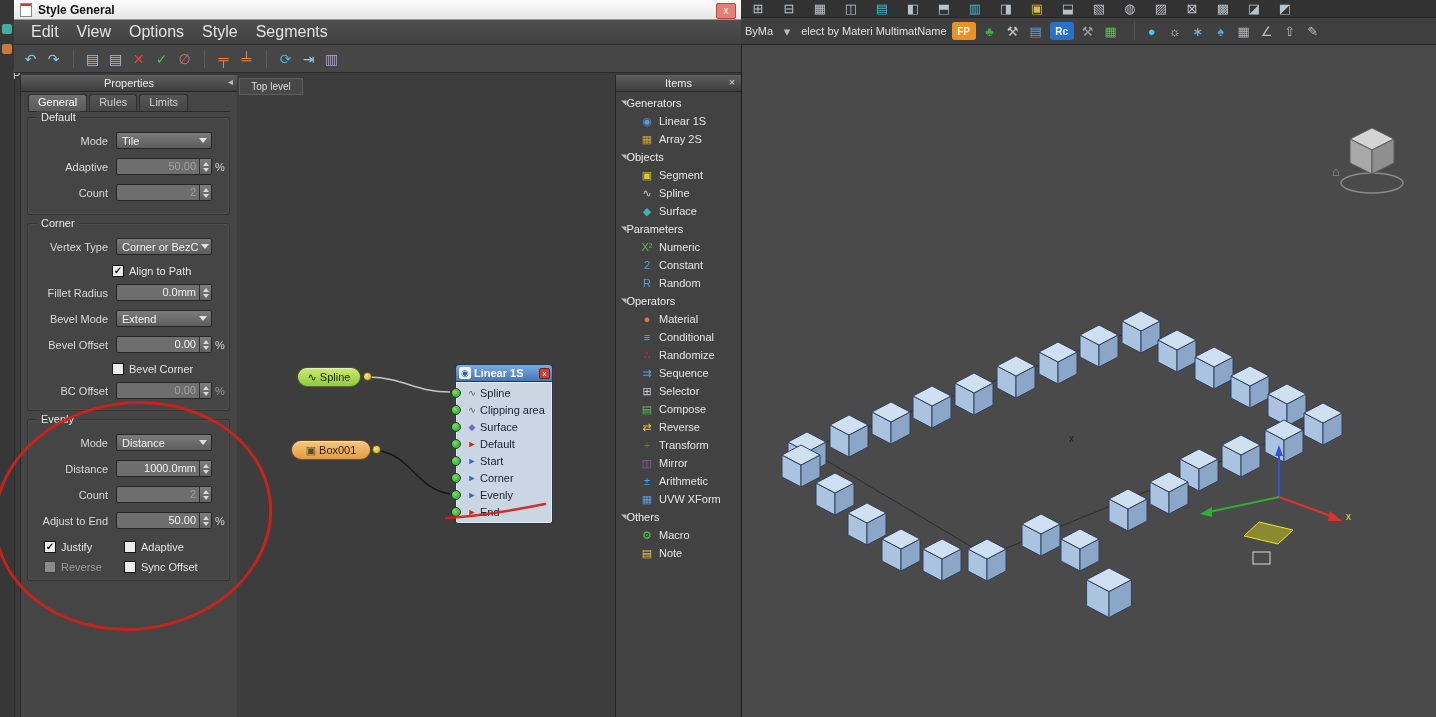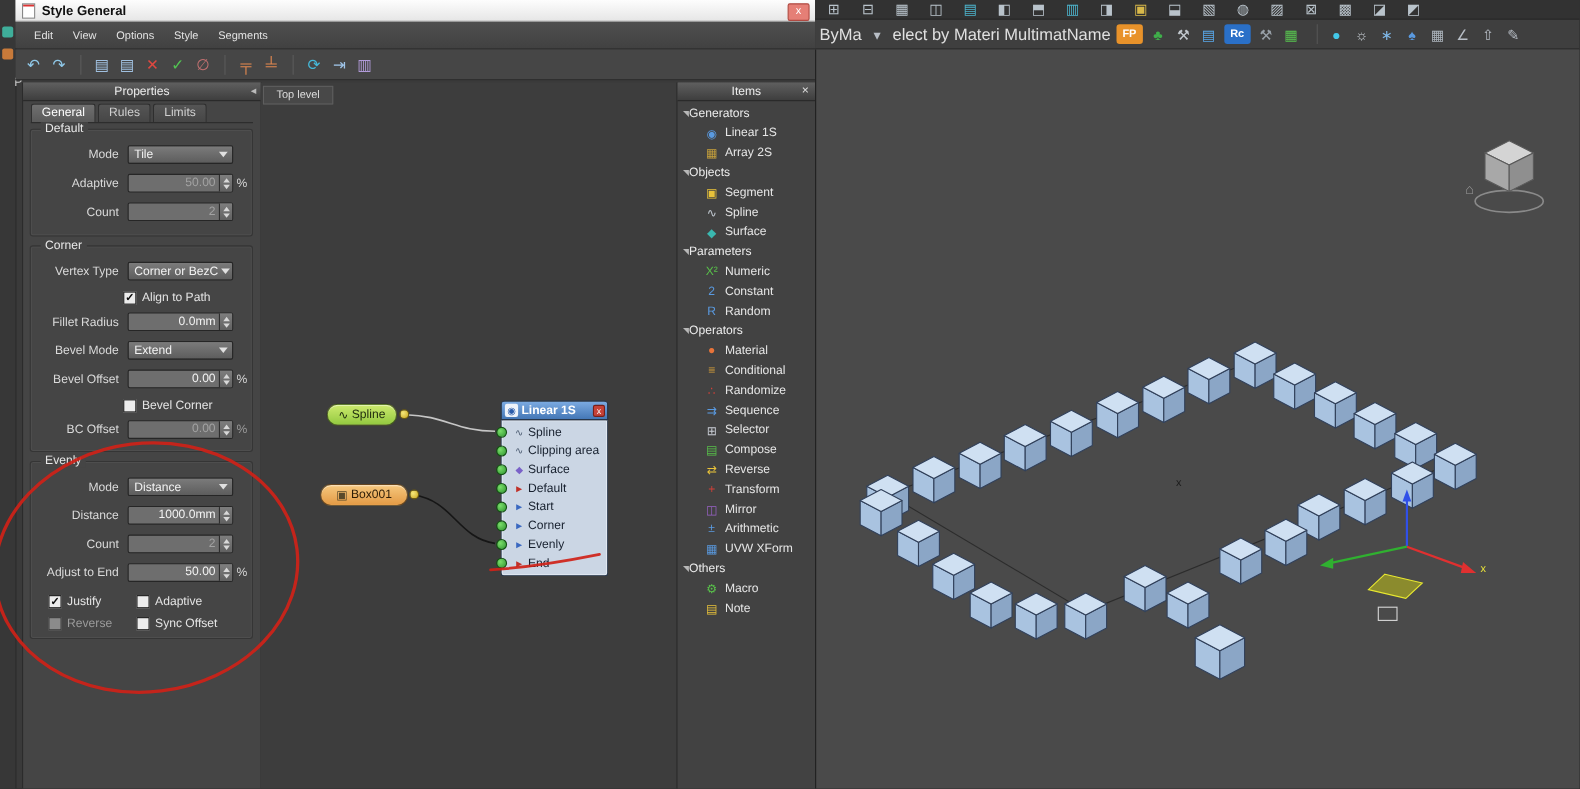--- a/index.html
+++ b/index.html
@@ -15,21 +15,21 @@
   
   #titlebar{left:14px;top:0;width:727px;height:20px;background:linear-gradient(#fdfdfd,#e6e6e6);
             border-bottom:1px solid #9a9a9a;display:flex;align-items:center;padding:0 6px;box-sizing:border-box}
   .doc-ic{width:10px;height:12px;background:#fff;border:1px solid #888;box-shadow:inset 0 2px 0 #d33}
   #title-text{color:#101010;font-size:12px;font-weight:bold;margin-left:6px}
   #title-close{position:absolute;right:5px;top:3px;width:18px;height:14px;background:#e57f76;border:1px solid #b04a42;
                color:#fff;font-size:10px;line-height:13px;text-align:center;border-radius:2px;cursor:default}
 
   #menubar{left:14px;top:20px;width:727px;height:25px;background:linear-gradient(#4f4f4f,#414141);
            border-bottom:1px solid #2d2d2d;display:flex;align-items:center;padding:0 8px;box-sizing:border-box}
-  .menu-item{padding:3px 9px;font-size:10px;color:#e3e3e3}
+  .menu-item{padding:3px 9px;font-size:16px;color:#e3e3e3}
 
   #setoolbar{left:14px;top:45px;width:727px;height:28px;background:#464646;border-bottom:1px solid #2b2b2b;
              display:flex;align-items:center;padding:0 6px;gap:2px;box-sizing:border-box}
   .tool-btn{width:21px;height:21px;display:flex;align-items:center;justify-content:center;font-size:14px;border-radius:2px}
   .tool-sep{width:7px;height:18px;border-right:1px solid #5a5a5a;margin-right:6px}
 
   
   #props{left:20px;top:75px;width:216px;height:642px;background:#454545;border-left:1px solid #2b2b2b;border-right:1px solid #262626}
   .phead{height:16px;background:linear-gradient(#5f5f5f,#3e3e3e);border-bottom:1px solid #282828;
          display:flex;align-items:center;justify-content:center;font-size:11px;color:#ececec;position:relative}
@@ -106,21 +106,21 @@
   .ti .ic{width:14px;text-align:center;font-size:11px;flex:none}
 
   
   #max-row1{left:741px;top:0;width:695px;height:18px;background:#323232;border-bottom:1px solid #262626;
             display:flex;align-items:center;gap:13px;padding:0 8px;box-sizing:border-box;overflow:hidden}
   #max-row2{left:741px;top:18px;width:695px;height:27px;background:#3f3f3f;border-bottom:1px solid #272727;
             display:flex;align-items:center;gap:5px;padding:0 4px;box-sizing:border-box;overflow:hidden}
   .mx-ic{min-width:18px;height:18px;display:flex;align-items:center;justify-content:center;font-size:13px}
   .mx-chip{min-width:20px;height:18px;border-radius:3px;font-size:10px;font-weight:bold;display:flex;align-items:center;justify-content:center;padding:0 2px}
   .mx-sep{width:6px;height:18px;border-right:1px solid #555;margin:0 3px}
-  .mx-txt{font-size:15px;color:#e0e0e0;white-space:nowrap}
+  .mx-txt{font-size:11px;color:#e0e0e0;white-space:nowrap}
 
   
   #viewport{left:741px;top:45px;width:695px;height:672px;background:#4a4a4a;border-left:1px solid #1f1f1f}
   #vpsvg{position:absolute;left:0;top:0}
 
   
   #wires,#annot{position:absolute;left:0;top:0;pointer-events:none}
   #wires{z-index:3}
   #annot{z-index:9}
 </style>

